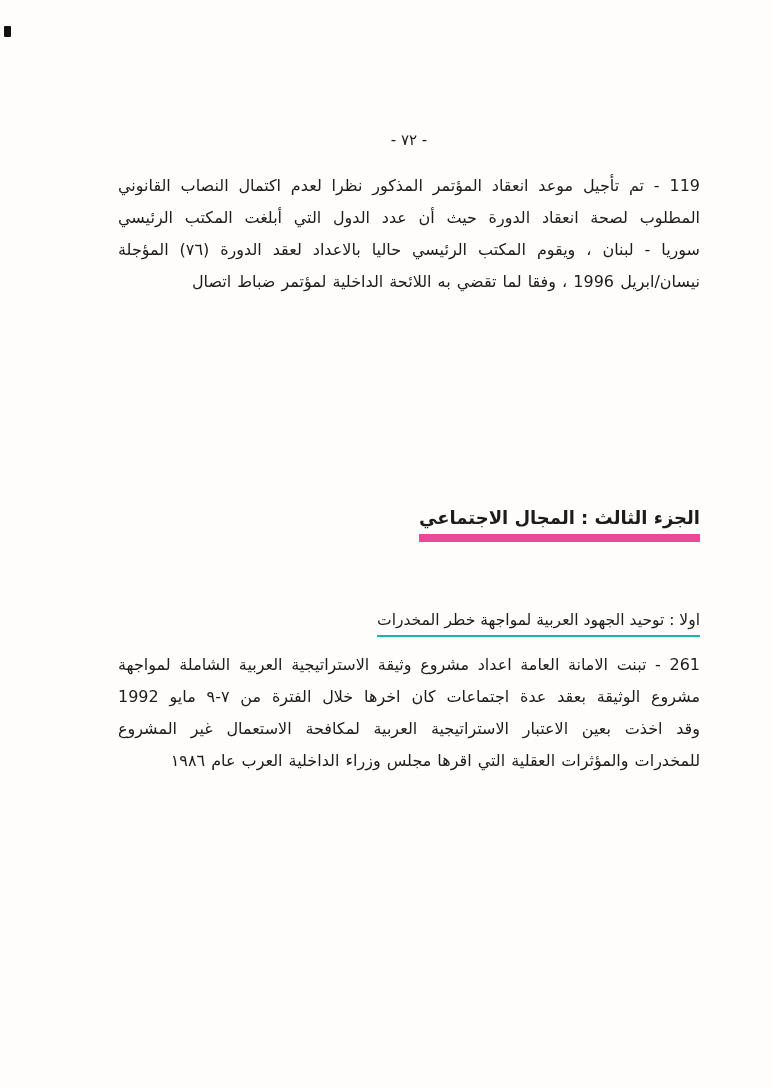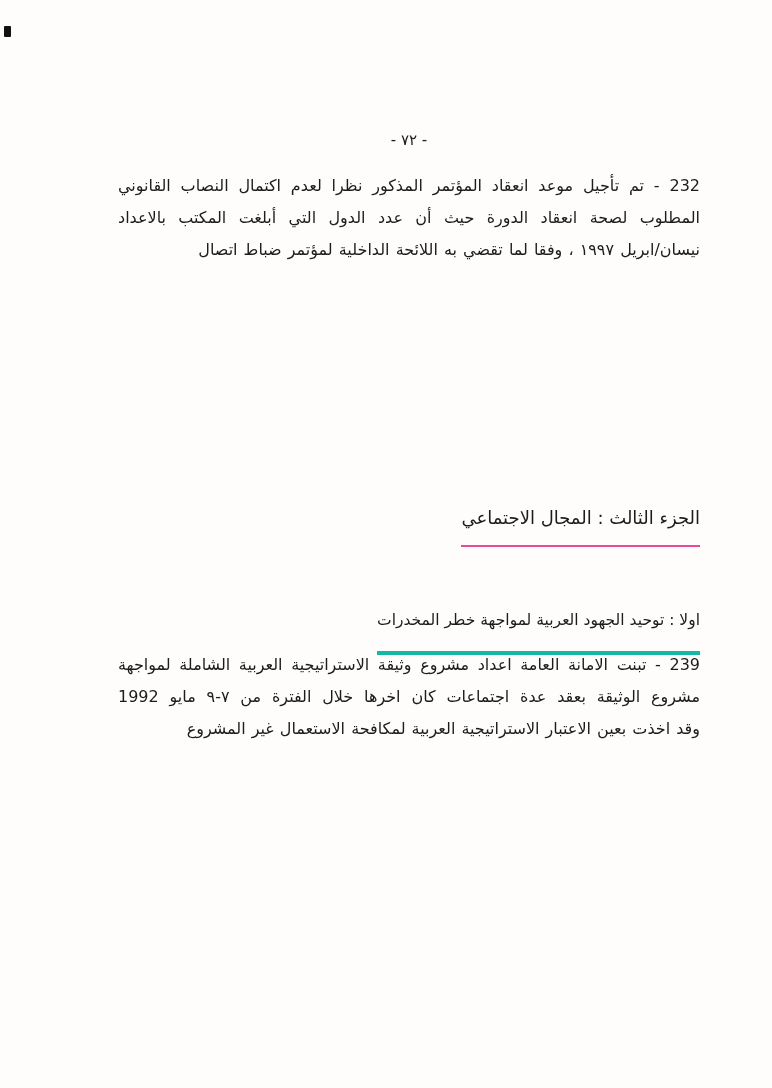--- a/index.html
+++ b/index.html
@@ -59,63 +59,65 @@
     position: absolute;
     top: 506px;
     right: 72px;
     left: 118px;
     text-align: right;
     direction: rtl;
   }
   .section-heading .underlined {
     display: inline-block;
     font-size: 18px;
-    font-weight: normal;
-    border-bottom: 2px solid #ec4899;
-    padding-bottom: 16px;
+    font-weight: bold;
+    border-bottom: 8px solid #ec4899;
+    padding-bottom: 5px;
     line-height: 1.3;
   }
   .sub-heading {
     position: absolute;
     top: 610px;
     right: 72px;
     left: 118px;
     text-align: right;
     direction: rtl;
   }
   .sub-heading .underlined {
     display: inline-block;
     font-size: 15.5px;
-    border-bottom: 4px solid #14b8a6;
-    padding-bottom: 21px;
+    border-bottom: 2px solid #14b8a6;
+    padding-bottom: 5px;
     line-height: 1.3;
   }
 </style>
 </head>
 <body>
 
 <div class="page">
 
   <div class="scan-artifact"></div>
 
   <div class="page-number">- ٧٢ -</div>
 
   <div class="para para-157">
-      <div class="line">232 - تم تأجيل موعد انعقاد المؤتمر المذكور نظرا لعدم اكتمال النصاب القانوني</div>
-      <div class="line">المطلوب لصحة انعقاد الدورة حيث أن عدد الدول التي أبلغت المكتب بالاعداد</div>
-      <div class="line">نيسان/ابريل ١٩٩٧ ، وفقا لما تقضي به اللائحة الداخلية لمؤتمر ضباط اتصال</div>
+      <div class="line">119 - تم تأجيل موعد انعقاد المؤتمر المذكور نظرا لعدم اكتمال النصاب القانوني</div>
+      <div class="line">المطلوب لصحة انعقاد الدورة حيث أن عدد الدول التي أبلغت المكتب الرئيسي</div>
+      <div class="line">سوريا - لبنان ، ويقوم المكتب الرئيسي حاليا بالاعداد لعقد الدورة (٧٦) المؤجلة</div>
+      <div class="line">نيسان/ابريل 1996 ، وفقا لما تقضي به اللائحة الداخلية لمؤتمر ضباط اتصال</div>
     </div>
 
   <div class="section-heading">
     <span class="underlined">الجزء الثالث : المجال الاجتماعي</span>
   </div>
 
   <div class="sub-heading">
     <span class="underlined">اولا : توحيد الجهود العربية لمواجهة خطر المخدرات</span>
   </div>
 
   <div class="para para-158">
-      <div class="line">239 - تبنت الامانة العامة اعداد مشروع وثيقة الاستراتيجية العربية الشاملة لمواجهة</div>
+      <div class="line">261 - تبنت الامانة العامة اعداد مشروع وثيقة الاستراتيجية العربية الشاملة لمواجهة</div>
       <div class="line">مشروع الوثيقة بعقد عدة اجتماعات كان اخرها خلال الفترة من ٧-٩ مايو 1992</div>
       <div class="line">وقد اخذت بعين الاعتبار الاستراتيجية العربية لمكافحة الاستعمال غير المشروع</div>
+      <div class="line">للمخدرات والمؤثرات العقلية التي اقرها مجلس وزراء الداخلية العرب عام ١٩٨٦</div>
     </div>
 
 </div>
 
 </body></html>

